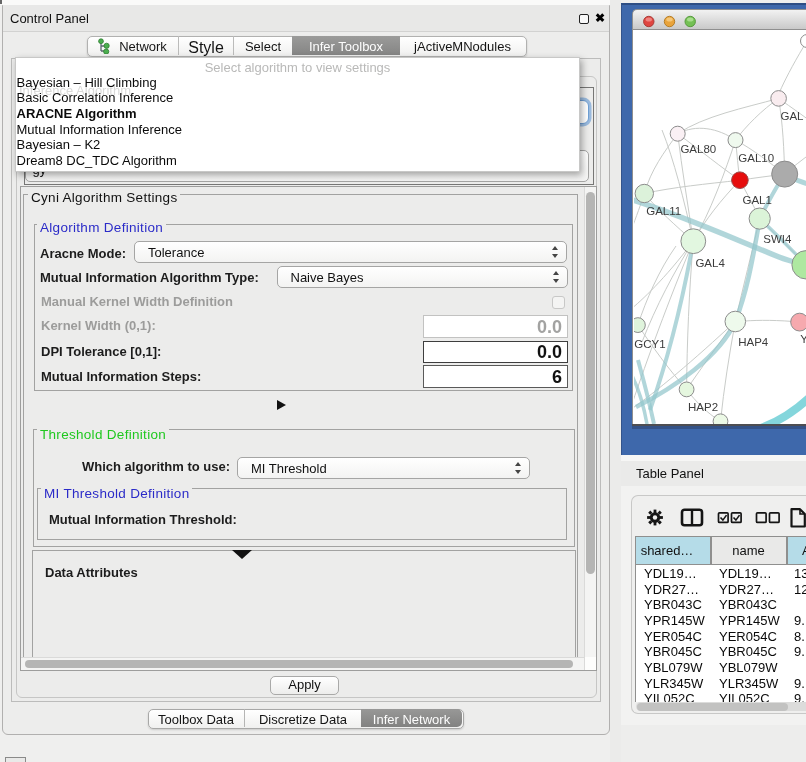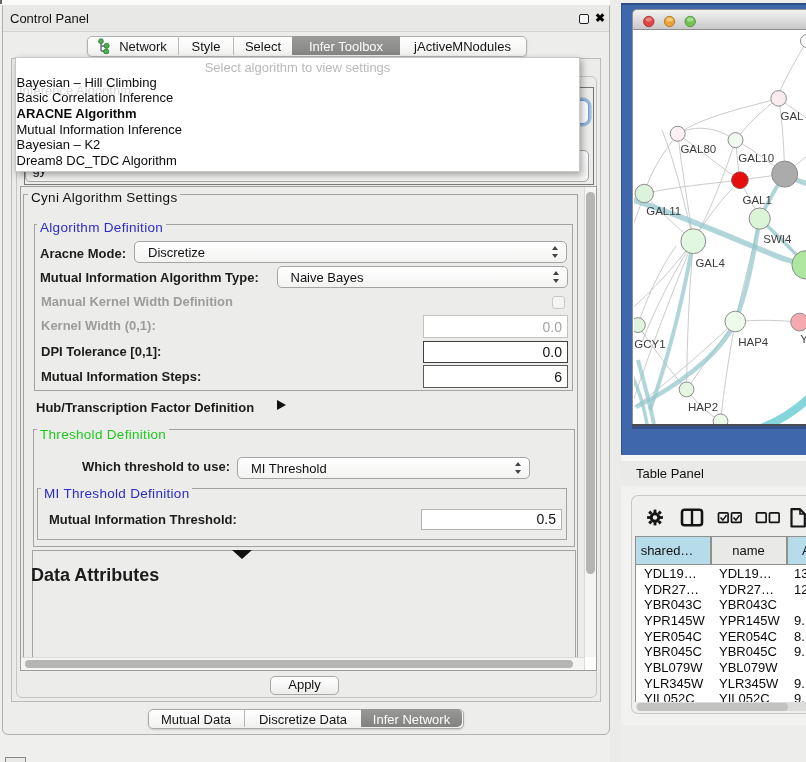--- a/index.html
+++ b/index.html
@@ -6,21 +6,21 @@
   body{font-family:"Liberation Sans",sans-serif;}
   #stage{position:relative;width:806px;height:762px;overflow:hidden;background:#efefee;}
   .abs{position:absolute;}
   .lbl{position:absolute;font-size:13px;font-weight:bold;color:#1c1c1c;white-space:nowrap;}
   .dis{color:#9c9c9b;}
   .combo{position:absolute;background:linear-gradient(#ffffff,#f3f3f2);border:1px solid #a5a5a4;border-radius:5px;font-size:13px;color:#111;}
   .combo .ct{position:absolute;left:13px;top:50%;transform:translateY(-50%);white-space:nowrap;}
   .stp{position:absolute;right:7px;top:50%;width:7px;height:12px;transform:translateY(-50%);}
   .stp:before{content:"";position:absolute;left:0;top:0;border-left:3.5px solid transparent;border-right:3.5px solid transparent;border-bottom:4.5px solid #444;}
   .stp:after{content:"";position:absolute;left:0;bottom:0;border-left:3.5px solid transparent;border-right:3.5px solid transparent;border-top:4.5px solid #444;}
-  .fld{position:absolute;background:#fff;font-size:14px;box-sizing:border-box;text-align:left;color:#111;}
+  .fld{position:absolute;background:#fff;font-size:18px;box-sizing:border-box;text-align:left;color:#111;font-weight:bold;}
   .fld span{position:absolute;right:5px;top:50%;transform:translateY(-50%);}
   .leg{position:absolute;font-size:13.5px;letter-spacing:0.3px;background:#ececeb;padding:0 3px;white-space:nowrap;line-height:13px;}
   .fs{position:absolute;border:1px solid #a2a2a1;}
 </style>
 </head>
 <body>
 <div id="stage">
 
   <div class="abs" style="left:0;top:0;width:621px;height:4.5px;background:#fafaf9;"></div>
 
@@ -219,41 +219,41 @@
   <div class="abs" style="left:178px;top:36px;width:1px;height:19px;background:#bbbbba;"></div>
   <div class="abs" style="left:233px;top:36px;width:1px;height:19px;background:#bbbbba;"></div>
   <div class="abs" style="left:292px;top:36px;width:108px;height:19px;background:linear-gradient(#9b9b9a,#858584);"></div>
   <svg class="abs" style="left:97px;top:38px;" width="14" height="16" viewBox="0 0 14 16">
     <path d="M4 4 L4 13 M4 8 L9 8 M4 13 L9 13" stroke="#5c6670" stroke-width="1.3" fill="none"></path>
     <circle cx="4" cy="3.2" r="2.4" fill="#4caf50" stroke="#2e7d32" stroke-width="0.8"></circle>
     <circle cx="9.6" cy="7.8" r="2.6" fill="#4caf50" stroke="#2e7d32" stroke-width="0.8"></circle>
     <circle cx="9.2" cy="13.6" r="2.6" fill="#4caf50" stroke="#2e7d32" stroke-width="0.8"></circle>
   </svg>
   <div class="abs" style="left:111px;top:39px;width:64px;text-align:center;font-size:13px;color:#141414;">Network</div>
-  <div class="abs" style="left:179px;top:39px;width:54px;text-align:center;font-size:13px;color:#141414;">Style</div>
+  <div class="abs" style="left:179px;top:39px;width:54px;text-align:center;font-size:16px;color:#141414;">Style</div>
   <div class="abs" style="left:234px;top:39px;width:58px;text-align:center;font-size:13px;color:#141414;">Select</div>
   <div class="abs" style="left:292px;top:39px;width:108px;text-align:center;font-size:13px;color:#fdfdfd;">Infer Toolbox</div>
   <div class="abs" style="left:399px;top:39px;width:127px;text-align:center;font-size:13px;color:#141414;">jActiveMNodules</div>
 
   <div class="abs" style="left:24px;top:87px;width:570px;height:98px;border:1px solid #767675;box-sizing:border-box;"></div>
   <div class="abs" style="left:30px;top:100px;width:559px;height:24px;background:#fff;border:1.5px solid #6f9fd4;border-radius:6px;box-shadow:0 0 0 2.5px rgba(110,160,215,.65);box-sizing:border-box;"></div>
   <div class="combo" style="left:25px;top:150px;width:562px;height:30px;">
     <span style="position:absolute;left:6.5px;top:11px;">gy</span>
   </div>
 
   <div class="abs" style="left:20px;top:186px;width:577px;height:485px;background:#ececeb;border:1px solid #9d9d9c;box-sizing:border-box;overflow:hidden;" id="scrollpane">
 
     <div class="fs" style="left:2px;top:7px;width:553px;height:640px;"></div>
     <div class="leg" style="left:7px;top:3.5px;color:#111;">Cyni Algorithm Settings</div>
 
     <div class="fs" style="left:13px;top:37px;width:537px;height:165px;"></div>
     <div class="leg" style="left:16px;top:33.5px;color:#2b2bc8;">Algorithm Definition</div>
     <div class="lbl" style="left:19px;top:58.5px;">Aracne Mode:</div>
     <div class="combo" style="left:113px;top:54px;width:431px;height:19.5px;">
-        <span class="ct">Discretize</span>
+        <span class="ct">Tolerance</span>
         <span class="stp"></span>
       </div>
     <div class="lbl" style="left:19px;top:83px;">Mutual Information Algorithm Type:</div>
     <div class="combo" style="left:255.5px;top:79px;width:289px;height:20px;">
         <span class="ct">Naive Bayes</span>
         <span class="stp"></span>
       </div>
     <div class="lbl dis" style="left:20px;top:107px;">Manual Kernel Width Definition</div>
     <div class="abs" style="left:530.5px;top:109px;width:11px;height:11px;border:1px solid #c8c8c7;border-radius:3px;background:#f4f4f3;"></div>
     <div class="lbl dis" style="left:20px;top:131px;">Kernel Width (0,1):</div>
@@ -262,58 +262,54 @@
       </div>
     <div class="lbl" style="left:20px;top:156.5px;">DPI Tolerance [0,1]:</div>
     <div class="fld" style="left:401.5px;top:153.5px;width:145.5px;height:22px;border:1.8px solid #3e3e3e;">
         <span>0.0</span>
       </div>
     <div class="lbl" style="left:20px;top:181.5px;">Mutual Information Steps:</div>
     <div class="fld" style="left:401.5px;top:178px;width:145.5px;height:23px;border:1.5px solid #5a5a59;">
         <span>6</span>
       </div>
 
-    <div class="lbl" style="left:15px;top:213px;">Hub/Transcription Factor Definition</div>
     <div class="abs" style="left:256px;top:213px;width:0;height:0;border-top:5.5px solid transparent;border-bottom:5.5px solid transparent;border-left:9px solid #111;"></div>
 
     <div class="fs" style="left:12px;top:242px;width:540px;height:116px;"></div>
     <div class="leg" style="left:16px;top:241px;color:#1fc81f;">Threshold Definition</div>
-    <div class="lbl" style="left:61px;top:272.2px;">Which threshold to use:</div>
+    <div class="lbl" style="left:61px;top:272.2px;">Which algorithm to use:</div>
     <div class="combo" style="left:216px;top:270px;width:291px;height:19.5px;">
         <span class="ct">MI Threshold</span>
         <span class="stp"></span>
       </div>
 
     <div class="fs" style="left:16px;top:301px;width:528px;height:50px;"></div>
     <div class="leg" style="left:20px;top:299.5px;color:#2b2bc8;">MI Threshold Definition</div>
     <div class="lbl" style="left:28px;top:325px;">Mutual Information Threshold:</div>
-    <div class="fld" style="left:399.5px;top:322px;width:141.5px;height:20.5px;border:1px solid #b3b3b2;">
-        <span>0.5</span>
-      </div>
 
     <div class="fs" style="left:11px;top:363px;width:542px;height:130px;"></div>
     <div class="abs" style="left:211px;top:363px;width:0;height:0;border-left:10px solid transparent;border-right:10px solid transparent;border-top:9px solid #111;"></div>
-    <div class="lbl" style="left:10px;top:378px;font-size:18px;text-align:center;">Data Attributes</div>
+    <div class="lbl" style="left:24px;top:378px;font-size:13px;text-align:center;">Data Attributes</div>
 
 
     <div class="abs" style="left:563px;top:0;width:13px;height:483px;background:#f4f4f3;border-left:1px solid #dadad9;"></div>
     <div class="abs" style="left:565px;top:5px;width:9px;height:382px;background:#b5b5b4;border-radius:4.5px;"></div>
 
     <div class="abs" style="left:0;top:470px;width:563px;height:13px;background:#f4f4f3;border-top:1px solid #dadad9;"></div>
     <div class="abs" style="left:4px;top:473px;width:548px;height:8px;background:#b5b5b4;border-radius:4px;"></div>
     <div class="abs" style="left:564px;top:470px;width:12px;height:13px;background:#fdfdfc;"></div>
   </div>
 
   <div class="abs" style="left:270px;top:676px;width:67px;height:17px;background:linear-gradient(#ffffff,#ededec);border:1px solid #a9a9a8;border-radius:5px;text-align:center;font-size:13px;color:#111;line-height:16px;">Apply</div>
   <div class="abs" style="left:11px;top:701px;width:590px;height:1px;background:#bcbcbb;"></div>
 
   <div class="abs" style="left:148px;top:709px;width:314px;height:18px;background:linear-gradient(#ffffff,#f0f0ef);border:1px solid #a8a8a7;border-radius:5px;box-shadow:0 1px 2px rgba(0,0,0,.15);"></div>
   <div class="abs" style="left:244px;top:709px;width:1px;height:18px;background:#b5b5b4;"></div>
   <div class="abs" style="left:361px;top:709px;width:101px;height:18px;background:linear-gradient(#989897,#828281);border-radius:0 5px 5px 0;"></div>
-  <div class="abs" style="left:148px;top:712px;width:96px;text-align:center;font-size:13px;color:#141414;">Mutual Data</div>
+  <div class="abs" style="left:148px;top:712px;width:96px;text-align:center;font-size:13px;color:#141414;">Toolbox Data</div>
   <div class="abs" style="left:245px;top:712px;width:116px;text-align:center;font-size:13px;color:#141414;">Discretize Data</div>
   <div class="abs" style="left:361px;top:712px;width:101px;text-align:center;font-size:13px;color:#fdfdfd;">Infer Network</div>
 
   <div class="abs" style="left:5px;top:757px;width:19px;height:10px;border:1.6px solid #8a8a89;background:#e9e9e8;"></div>
 
   <div class="abs" style="left:15px;top:57px;width:565px;height:115px;background:#ffffff;border:1px solid #c8c8c7;box-shadow:2px 3px 7px rgba(0,0,0,.35);box-sizing:border-box;padding-left:48px;">
     <div class="abs" style="left:0;top:1.5px;width:100%;text-align:center;font-size:13px;color:#b9b9b8;">Select algorithm to view settings</div>
     <div class="abs" style="left:3px;top:25px;font-size:13px;color:#dadad9;">Inference Algorithm</div>
     <div class="abs" style="left:0.5px;top:16.5px;font-size:13px;color:#0a0a0a;line-height:15.7px;white-space:pre;">Bayesian – Hill Climbing
 Basic Correlation Inference

